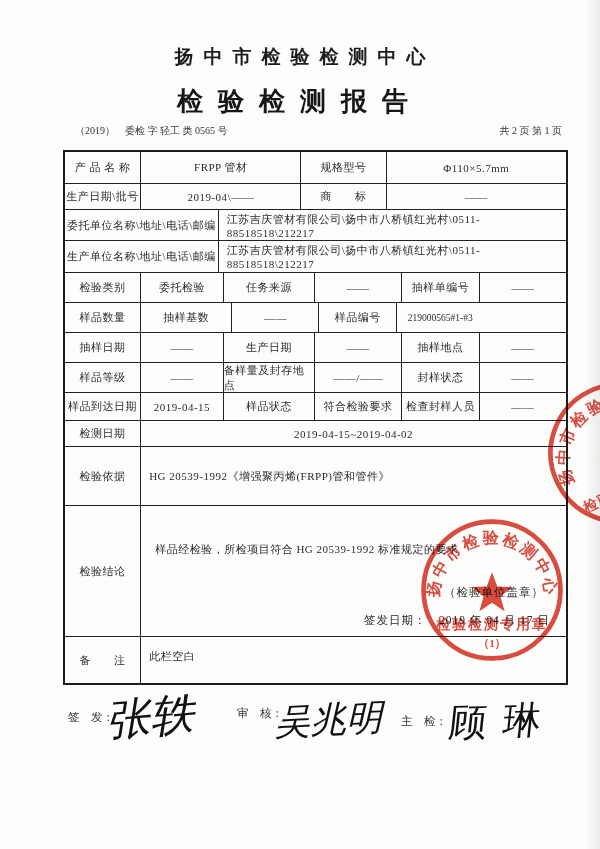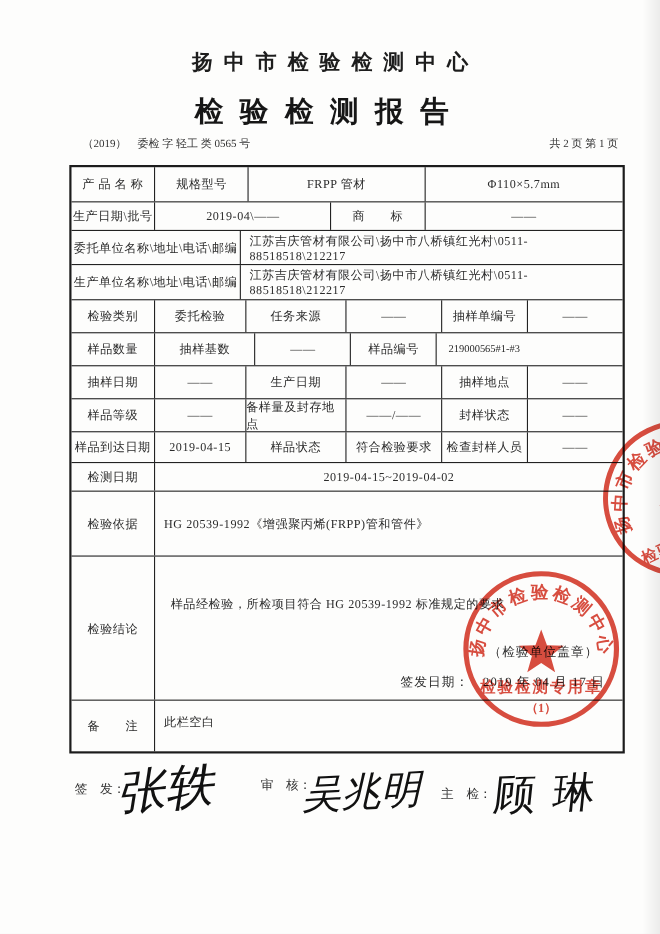--- a/index.html
+++ b/index.html
@@ -76,22 +76,22 @@
 
   <div class="ref-line">
     <span>（2019）　委检 字 轻工 类 0565 号</span>
     <span>共 2 页  第 1 页</span>
   </div>
 
   <div class="doc-table">
 
     <div class="trow" style="height:31px">
       <div class="cell" style="width:15%">产 品 名 称</div>
+      <div class="cell" style="width:32%">FRPP 管材</div>
       <div class="cell" style="width:17%">规格型号</div>
-      <div class="cell" style="width:32%">FRPP 管材</div>
       <div class="cell" style="width:36%">Φ110×5.7mm</div>
     </div>
 
     <div class="trow" style="height:26px">
       <div class="cell" style="width:15%">生产日期\批号</div>
       <div class="cell" style="width:32%">2019-04\——</div>
       <div class="cell" style="width:17%">商　　标</div>
       <div class="cell" style="width:36%">——</div>
     </div>
 

